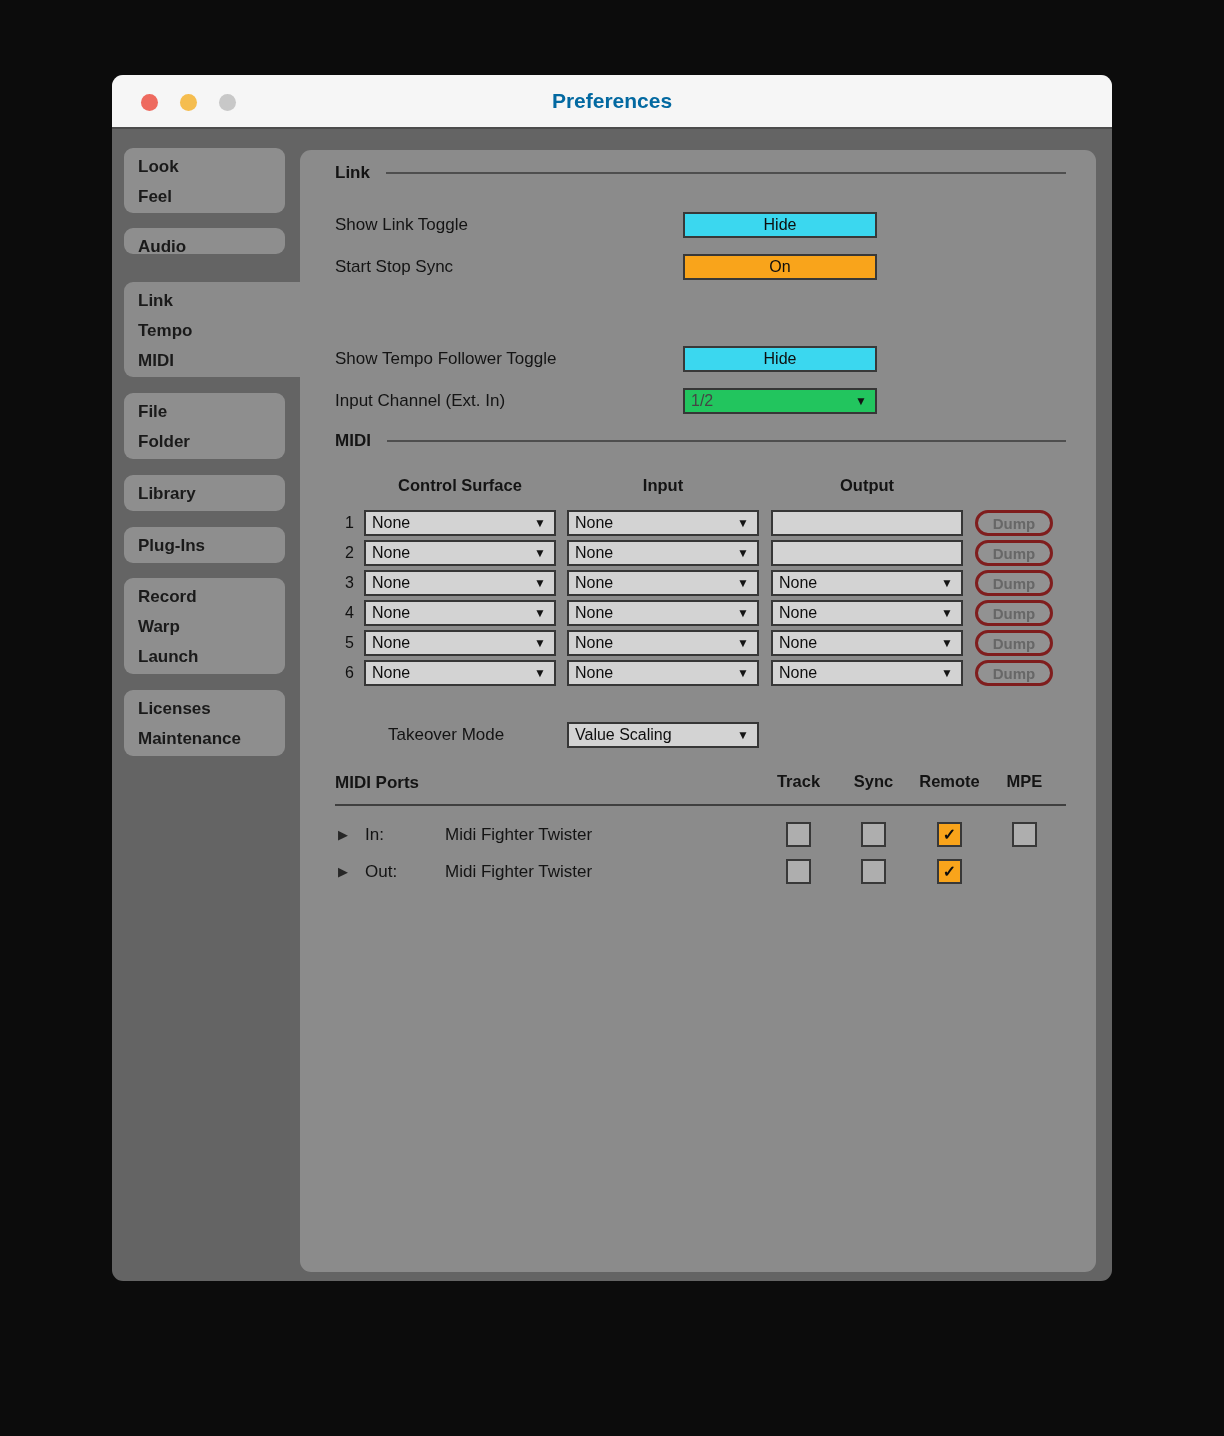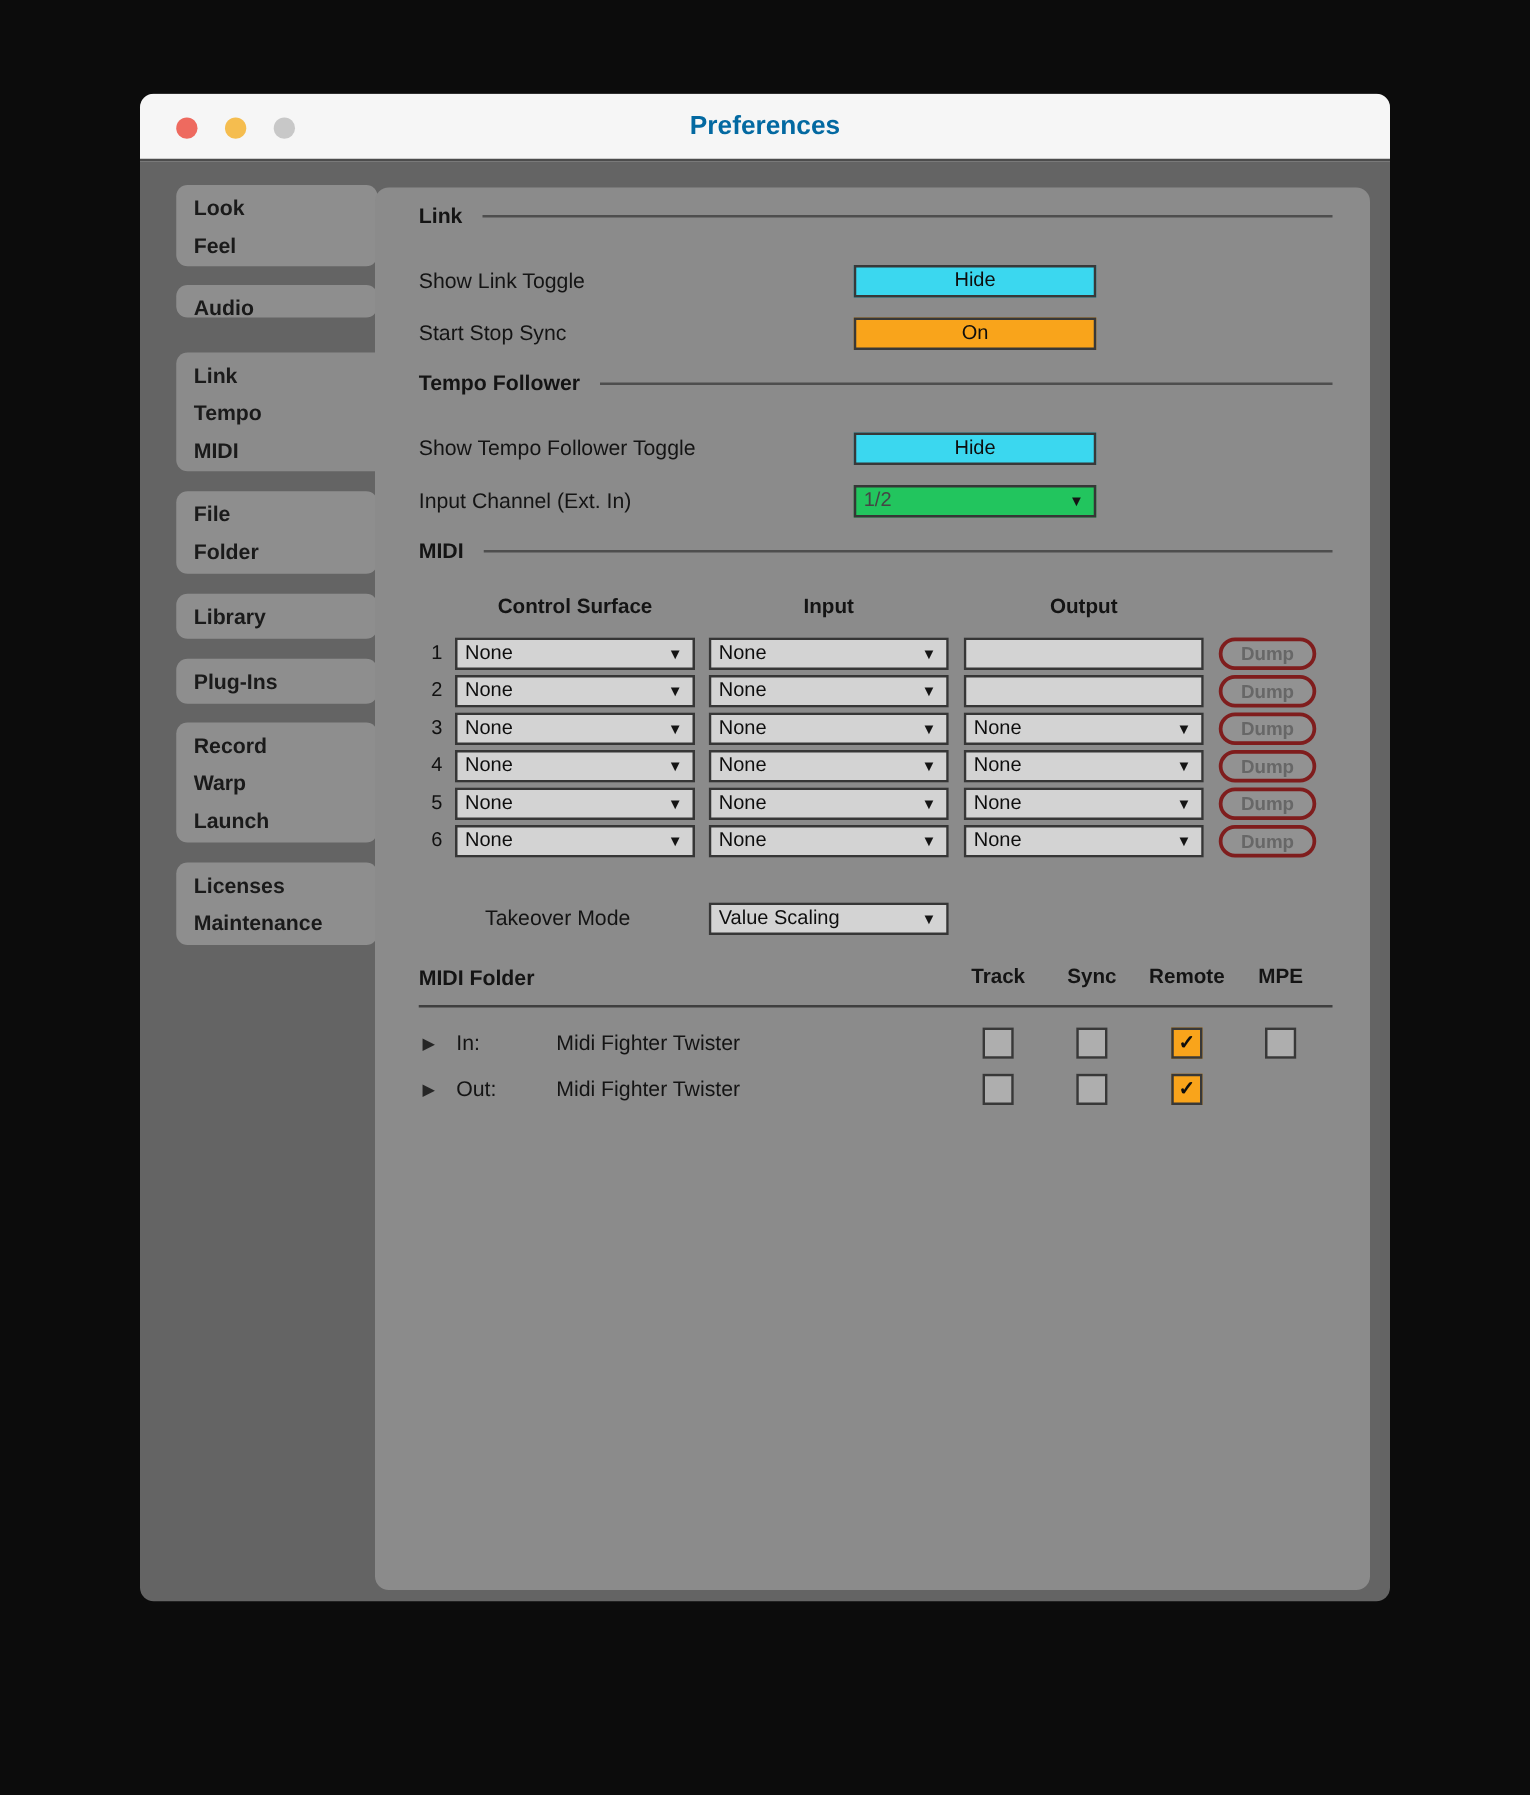--- a/index.html
+++ b/index.html
@@ -13,21 +13,21 @@
               display:flex; align-items:center; justify-content:center;
               border-bottom:2px solid #4c4c4c; }
   .title { font-size:21px; font-weight:700; color:#0369a1; }
   .lights { position:absolute; left:29px; top:0; height:54px; display:flex; align-items:center; gap:22px; }
   .light { width:17px; height:17px; border-radius:50%; }
   .light.red    { background:#ee6a5f; }
   .light.yellow { background:#f5bd4f; }
   .light.gray   { background:#c8c8c8; }
 
   
-  .tab { position:absolute; left:29px; width:161px; background:#8e8e8e; border-radius:9px;
+  .tab { position:absolute; left:12px; width:161px; background:#8e8e8e; border-radius:9px;
          padding:4px 12px 0 14px; }
   .tab-line { line-height:30px; font-size:17px; font-weight:600; color:#1a1a1a; white-space:nowrap; }
   .tab.selected { width:182px; border-radius:9px 0 0 9px; background:#8b8b8b; }
 
   
   .panel { position:absolute; left:188px; top:75px; width:796px; height:1122px;
            background:#8b8b8b; border-radius:11px; }
 
   .sec-h { position:absolute; left:35px; right:30px; display:flex; align-items:center; gap:16px; height:22px; }
   .sec-h .t { font-size:17px; font-weight:700; color:#141414; white-space:nowrap; }
@@ -118,24 +118,20 @@
       <span class="t">Link</span>
       <span class="rule"></span>
     </div>
 
     <div class="label" style="top:62px">Show Link Toggle</div>
     <div class="toggle" style="top: 62px; background: rgb(59, 215, 239);">Hide</div>
 
     <div class="label" style="top:104px">Start Stop Sync</div>
     <div class="toggle" style="top: 104px; background: rgb(249, 164, 27);">On</div>
 
-    <div class="sec-h" style="top:146px">
-      <span class="t">Tempo Follower</span>
-      <span class="rule"></span>
-    </div>
 
     <div class="label" style="top:196px">Show Tempo Follower Toggle</div>
     <div class="toggle" style="top: 196px; background: rgb(59, 215, 239);">Hide</div>
 
     <div class="label" style="top:238px">Input Channel (Ext. In)</div>
     <div class="dd disabled" style="left:383px;top:238px;width:194px">
       <span>1/2</span>
       <span class="arrow">▼</span>
     </div>
 
@@ -244,21 +240,21 @@
       <div class="dump">Dump</div>
     </div>
 
     <div class="label" style="left:88px;top:572px">Takeover Mode</div>
     <div class="dd" style="left:267px;top:572px">
       <span>Value Scaling</span>
       <span class="arrow">▼</span>
     </div>
 
     <div class="sec-h" style="top:622px">
-      <span class="t">MIDI Folder</span>
+      <span class="t">MIDI Ports</span>
     </div>
     <div class="colhead" style="left:468px;top:622px;width:61px">Track</div>
     <div class="colhead" style="left:543px;top:622px;width:61px">Sync</div>
     <div class="colhead" style="left:609px;top:622px;width:81px">Remote</div>
     <div class="colhead" style="left:697px;top:622px;width:55px">MPE</div>
     <div class="ports-rule" style="top:654px"></div>
 
     <div class="port-row" style="top:672px">
       <div class="port-label">
         <span class="exp">▶</span>

